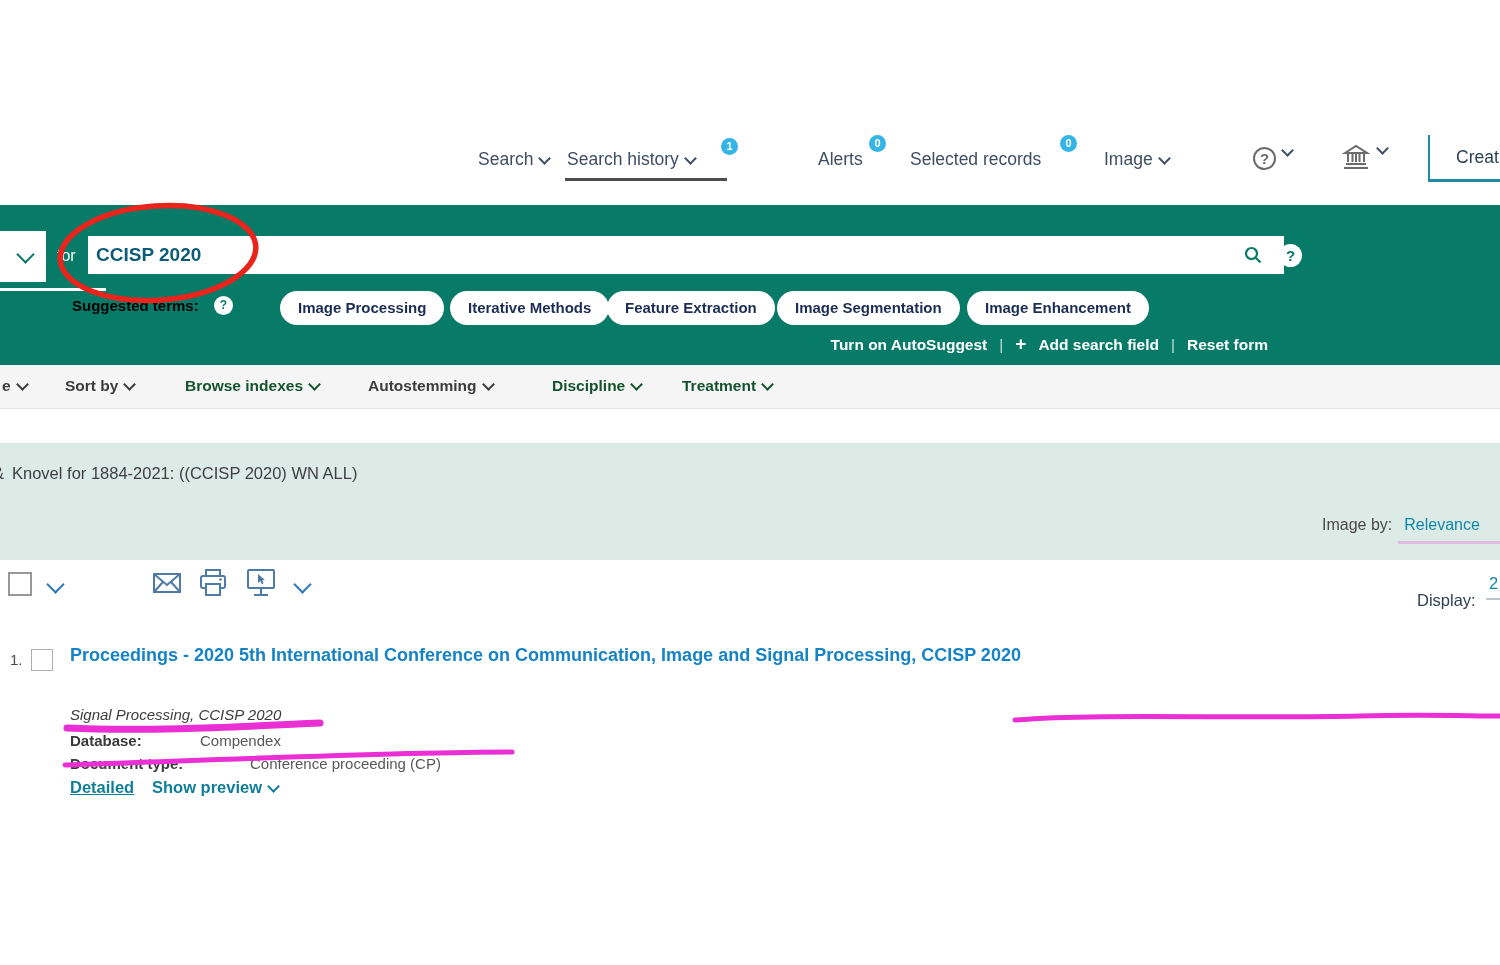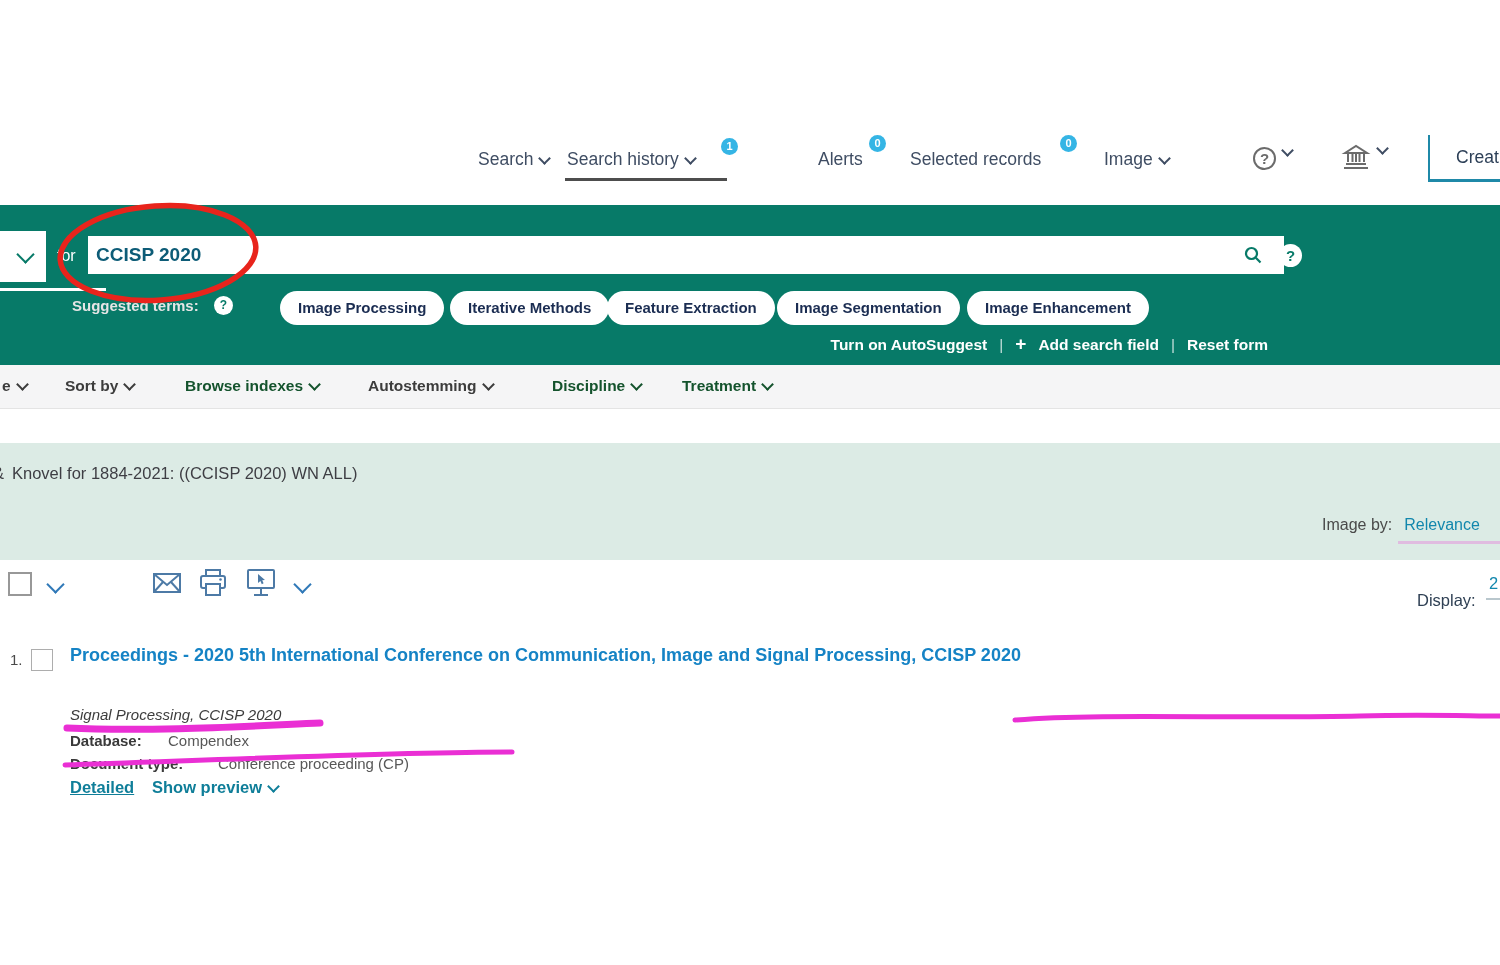--- a/index.html
+++ b/index.html
@@ -45,21 +45,21 @@
   .qline{font-size:16.5px;color:#3e3e44;display:flex;gap:8px;white-space:nowrap;}
   .teal-link{color:#1287ad;cursor:pointer;}
   
   .cb{background:#fff;border:2px solid #989898;box-sizing:border-box;cursor:pointer;}
   .cb.thin{border:1.5px solid #adadad;}
   .icon-btn{cursor:pointer;line-height:0;}
   
   .title-link{font-size:18px;font-weight:bold;color:#1583c5;white-space:nowrap;cursor:pointer;}
   .meta{font-size:15px;color:#3c3c3c;white-space:nowrap;}
   .meta .lab{font-weight:bold;color:#3a3a3a;}
-  .meta .val{color:#585858;}
+  .meta .val{color:#585858;margin-left:32px;}
   .meta i{font-style:italic;}
   .res-link{font-size:16.5px;font-weight:bold;color:#0f7e99;white-space:nowrap;cursor:pointer;}
   .overlay{left:0;top:0;width:1500px;height:965px;pointer-events:none;z-index:40;}
 </style>
 </head>
 <body>
 
 <div class="screen">
 
   <div class="abs nav" style="left:478px;top:149px;">
@@ -116,21 +116,21 @@
 
     <button class="abs search-btn" style="left:1236px;top:31px;width:34px;height:38px;">
       <svg width="20" height="20" viewBox="0 0 20 20">
         <circle cx="8.5" cy="8.5" r="5.5" fill="none" stroke="#077a68" stroke-width="2.2"></circle>
         <line x1="12.8" y1="12.8" x2="17.5" y2="17.5" stroke="#077a68" stroke-width="2.2"></line>
       </svg>
     </button>
 
     <div class="abs qcirc white" style="left:1279px;top:39px;width:23px;height:23px;line-height:23px;font-size:15px;">?</div>
 
-    <span class="abs" style="left:72px;top:92px;color:#e5e5e5;font-size:15px;font-weight:bold;">Suggested terms:</span>
+    <span class="abs" style="left:72px;top:92px;color:#000000;font-size:15px;font-weight:bold;">Suggested terms:</span>
     <div class="abs qcirc white" style="left:214px;top:91px;width:19px;height:19px;line-height:19px;font-size:12px;">?</div>
 
     <div class="abs pill" style="left:280px;top:86px;">Image Processing</div>
     <div class="abs pill" style="left:450px;top:86px;">Iterative Methods</div>
     <div class="abs pill" style="left:607px;top:86px;">Feature Extraction</div>
     <div class="abs pill" style="left:777px;top:86px;">Image Segmentation</div>
     <div class="abs pill" style="left:967px;top:86px;">Image Enhancement</div>
 
     <div class="abs" style="right:232px;top:131px;display:flex;gap:12px;align-items:flex-start;">
       <span class="wlink">Turn on AutoSuggest</span>

